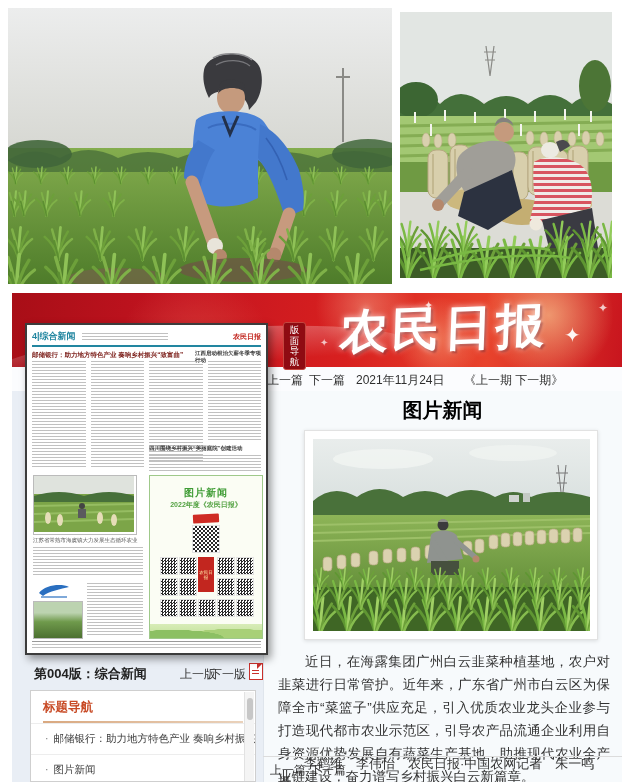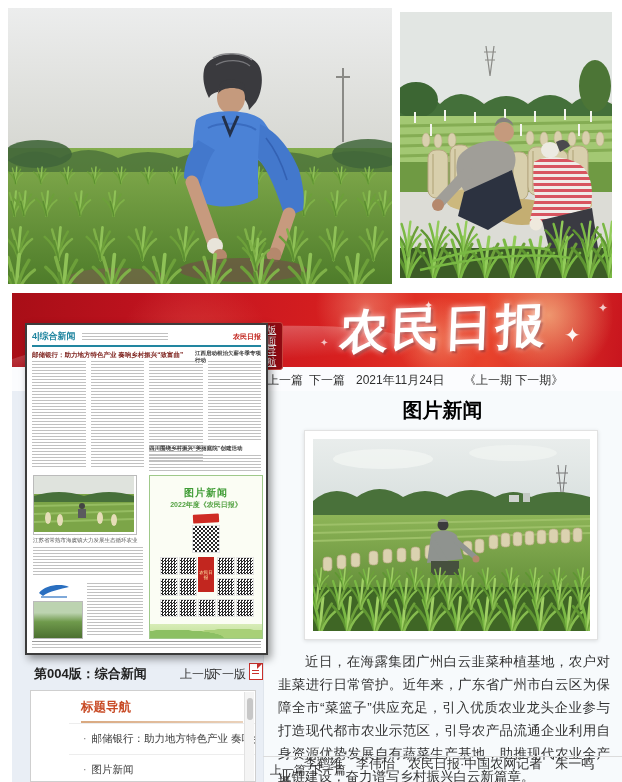--- a/index.html
+++ b/index.html
@@ -22,22 +22,22 @@
       linear-gradient(96deg,#a80e17 0%,#c41420 28%,#d8201f 55%,#e8432c 78%,#c8151e 100%);
   }
   .banner .swoosh{position:absolute;left:-20px;top:36px;width:420px;height:60px;border-radius:50%;
     background:linear-gradient(to bottom, rgba(255,255,255,.28), rgba(255,255,255,0) 60%);transform:rotate(-4deg);}
   .masthead{position:absolute;left:328px;top:4px;font-family:"DejaVu Serif","Liberation Serif",serif;
     font-weight:bold;font-size:48px;letter-spacing:4px;color:#fff;transform:skewX(-4deg) rotate(-2deg);
     text-shadow:0 0 6px rgba(255,255,255,.75), 2px 2px 2px rgba(110,0,0,.55);}
   .sparkle{position:absolute;color:#fff;opacity:.95;}
   .sp1{left:552px;top:30px;font-size:20px;} .sp2{left:412px;top:6px;font-size:11px;opacity:.8}
   .sp3{left:586px;top:8px;font-size:12px;opacity:.75} .sp4{left:308px;top:44px;font-size:10px;opacity:.7}
-  .vtag{position:absolute;left:248px;top:29px;width:21px;height:46px;background:#8f0b12;border:1px solid #c4463f;
-    border-radius:3px;color:#fff;z-index:3;display:flex;align-items:center;justify-content:center;text-decoration:underline;}
+  .vtag{position:absolute;left:271px;top:29px;width:21px;height:46px;background:#8f0b12;border:1px solid #c4463f;
+    border-radius:3px;color:#fff;z-index:3;display:flex;align-items:center;justify-content:center;}
   .vtag span{display:block;width:11px;font-size:9.5px;line-height:10.5px;word-break:break-all;text-align:center;}
   .topnav{position:absolute;left:0;top:74px;width:610px;height:24px;background:#fbfcfe;border-bottom:1px solid #e3e8ef;font-size:12px;color:#2f2f2f;}
   .topnav span{position:absolute;top:5px;}
   .tn-prev{left:255px;} .tn-next{left:297px;} .tn-date{left:344px;} .tn-issue{left:452px;}
   .contentbg{position:absolute;left:0;top:98px;width:610px;height:391px;background:#e9eef5;}
   .articlecard{position:absolute;left:251px;top:98px;width:359px;height:391px;background:#f7fafc;border-left:1px solid #dfe5ec;}
   
   .thumb{position:absolute;left:13px;top:30px;width:243px;height:332px;background:#fff;border:2px solid #3c3c3c;
     box-shadow:3px 4px 8px rgba(0,0,0,.4);z-index:5;box-sizing:border-box;padding:5px;font-family:"Liberation Sans",sans-serif;}
   .np-head{display:flex;align-items:center;height:13px;}
@@ -71,21 +71,21 @@
   .np-bot{position:absolute;left:5px;top:316px;width:229px;height:9px;border-top:1px solid #999;}
   .np-bot .fl{margin-top:2px;height:6px;}
   
   .pagebar{position:absolute;left:0;top:366px;width:240px;height:28px;font-size:12px;color:#333;}
   .pagebar .pl{position:absolute;left:22px;top:6px;font-size:13px;font-weight:bold;color:#222;}
   .pagebar .pp{position:absolute;left:168px;top:7px;} .pagebar .pn{position:absolute;left:198px;top:7px;}
   .pdficon{position:absolute;left:237px;top:4px;width:12px;height:15px;background:#fff;border:1px solid #c9302c;}
   .pdficon::before{content:"";position:absolute;right:0;top:0;border-left:5px solid #c9302c;border-bottom:5px solid transparent;}
   .pdficon::after{content:"";position:absolute;left:2px;top:6px;width:7px;height:5px;
     background:repeating-linear-gradient(#c9302c 0 1px, transparent 1px 3px);}
-  .navbox{position:absolute;left:18px;top:397px;width:226px;height:92px;background:#fff;border:1px solid #cfcfcf;box-sizing:border-box;overflow:hidden;padding-left:38px;}
+  .navbox{position:absolute;left:18px;top:397px;width:226px;height:92px;background:#fff;border:1px solid #cfcfcf;box-sizing:border-box;overflow:hidden;}
   .navbox .nb-title{padding:8px 12px 5px 12px;font-size:12.5px;font-weight:bold;color:#c84a25;}
   .navbox .nb-rule{height:2px;margin:0 12px;background:linear-gradient(90deg,#d9a87f,#ead2bb);}
   .nb-item{padding:8px 18px 8px 14px;font-size:10.5px;color:#3c3c3c;white-space:nowrap;overflow:hidden;border-top:1px solid #ededed;cursor:pointer;}
   .nb-item:first-of-type{border-top:none;}
   .nb-item .bu{color:#777;margin-right:5px;}
   .nb-scroll{position:absolute;right:1px;top:1px;bottom:0;width:9px;background:#f4f4f4;border-left:1px solid #e2e2e2;}
   .nb-thumbb{position:absolute;right:1px;top:6px;width:6px;height:22px;background:#c7c7c7;border-radius:3px;}
   
   .art-title{position:absolute;left:251px;top:104px;width:359px;text-align:center;font-size:20px;font-weight:bold;color:#000;}
   .art-photo{position:absolute;left:292px;top:137px;width:294px;height:210px;background:#fff;border:1px solid #e2e2e2;

